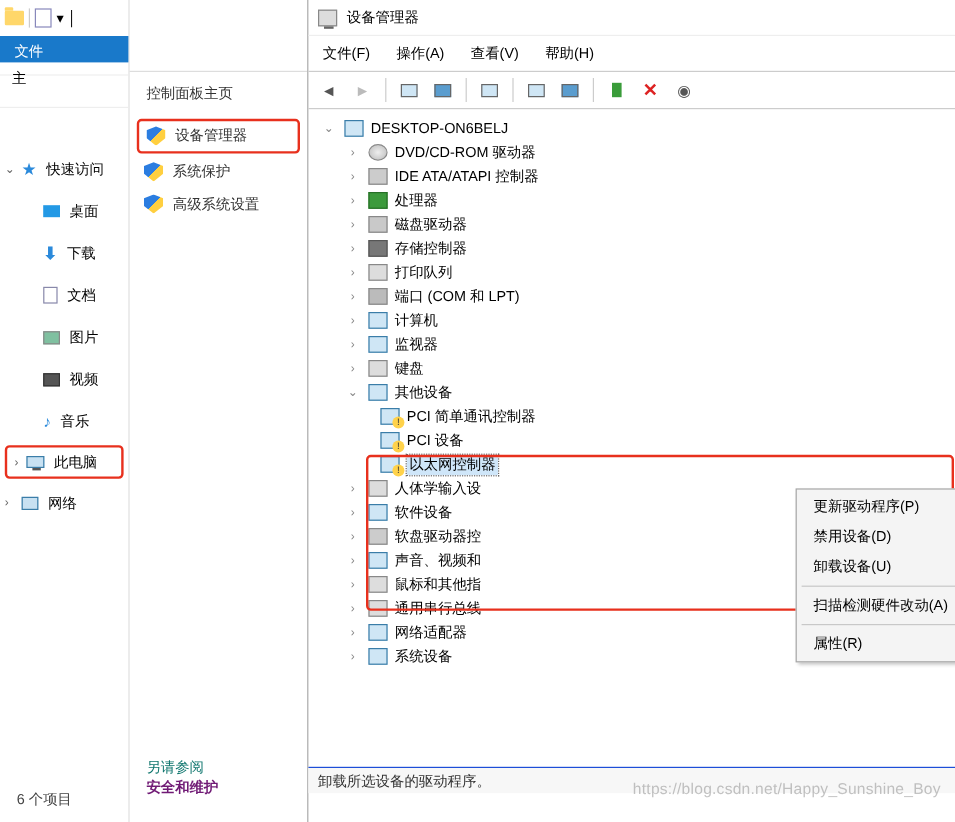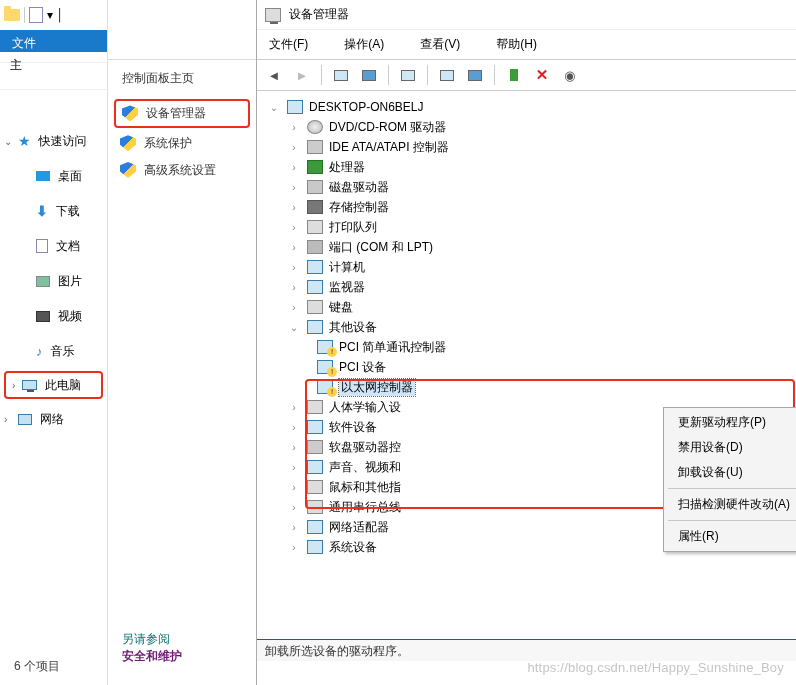--- a/index.html
+++ b/index.html
@@ -41,21 +41,21 @@
 .shield:before { content:""; position:absolute; inset:0; background:linear-gradient(135deg,#2b7de0 50%,#ffcf3f 50%); clip-path: polygon(50% 0,100% 20%,100% 60%,50% 100%,0 60%,0 20%);}
 .sys-link.red-box { border:2px solid #e8301d; border-radius:4px; margin:2px 6px; padding:4px 6px;}
 .sys-footer { position:absolute; bottom:20px; left:0; padding:0 14px;}
 .sys-footer .lead { color:#0f766e; }
 .sys-footer .link { color:#701a75;font-weight:bold;}
 
 .devmgr { position:absolute; left:256px; top:0; width:540px; height:685px; background:#fff; border-left:1px solid #aaa;}
 .devmgr-title { height:30px; display:flex; align-items:center; gap:8px; padding:0 8px; border-bottom:1px solid #eee;}
 .devmgr-ico { width:16px; height:14px; background:#ddd; border:1px solid #888; position:relative;}
 .devmgr-ico:after { content:""; position:absolute; bottom:-3px; left:4px; width:8px; height:2px; background:#666;}
-.menubar { display:flex; gap:32px; padding:4px 10px; }
+.menubar { display:flex; gap:18px; padding:4px 10px; }
 .menubar span { padding:2px 2px;}
 .toolbar { height:32px; border-top:1px solid #ccc; border-bottom:1px solid #ccc; display:flex; align-items:center; gap:6px; padding:0 6px;}
 .tb-btn { width:22px; height:22px; display:flex; align-items:center; justify-content:center; color:#555; font-size:13px;}
 .tb-sep { width:1px; height:20px; background:#ccc; margin:0 2px;}
 .tb-red { color:#d22; font-weight:bold; font-size:15px;}
 .tb-green { width:8px; height:12px; background:#3a9c3a;}
 .tb-mon { width:14px; height:11px; border:1px solid #666; background:#cfe6f5;}
 .tb-mon.b { background:#5a9dcf;}
 
 .tree { padding:6px 4px; height: 530px; overflow:hidden; position:relative;}
@@ -69,21 +69,21 @@
 .warn-badge:after { content:"!"; position:absolute; right:-4px; bottom:-3px; width:10px; height:10px; background:#ffd24a; border-radius:50%; font-size:8px; text-align:center; line-height:10px; color:#333;}
 .selected-row .label { background:#cfe6f9; outline:1px dotted #666; padding:0 2px;}
 .tree .red-wrap { position:absolute; border:2px solid #e8301d; border-radius:4px;}
 .tree .red-wrap.r1 { left:48px; top:288px; width:490px; height:130px;}
 
 .ctx-menu { position:absolute; left:406px; top:407px; width:150px; background:#f4f4f4; border:1px solid #a7a7a7; box-shadow:2px 2px 3px rgba(0,0,0,.25); z-index:10; padding:2px;}
 .ctx-item { padding:4px 12px;}
 .ctx-sep { height:1px; background:#c8c8c8; margin:3px 2px;}
 
 .statusbar { position:absolute; bottom:24px; left:0; right:0; height:22px; border-top:1px solid #1d4ed8; padding:3px 8px; background:#f7f7f7; color:#333;}
-.watermark { position:absolute; bottom:10px; right:12px; color:rgba(120,120,120,.44); font-size:13px; font-family:Arial; letter-spacing:.2px;}
+.watermark { position:absolute; bottom:20px; right:12px; color:rgba(120,120,120,.44); font-size:13px; font-family:Arial; letter-spacing:.2px;}
 
 
 .gi { width:16px; height:14px; }
 .gi-disc { border-radius:50%; background:radial-gradient(#eee,#bbb); border:1px solid #888;}
 .gi-chip { background:#3c9a3c; border:1px solid #277027;}
 .gi-drive { background:#c9c9c9; border:1px solid #888;}
 .gi-ctrl { background:#777; border:1px solid #555;}
 .gi-printer { background:#ddd; border:1px solid #888;}
 .gi-port { background:#bbb; border:1px solid #888;}
 .gi-pc { background:#cfe6f5; border:1px solid #3a7da8;}

